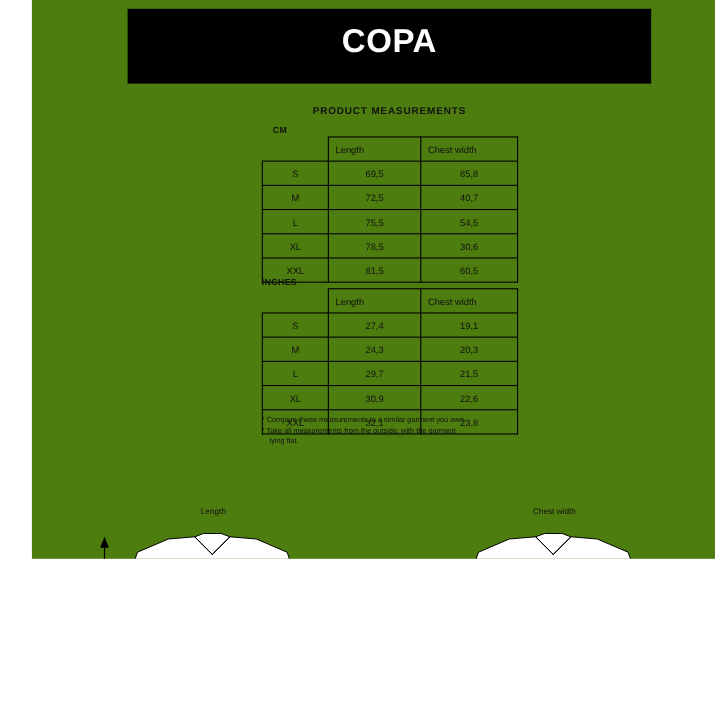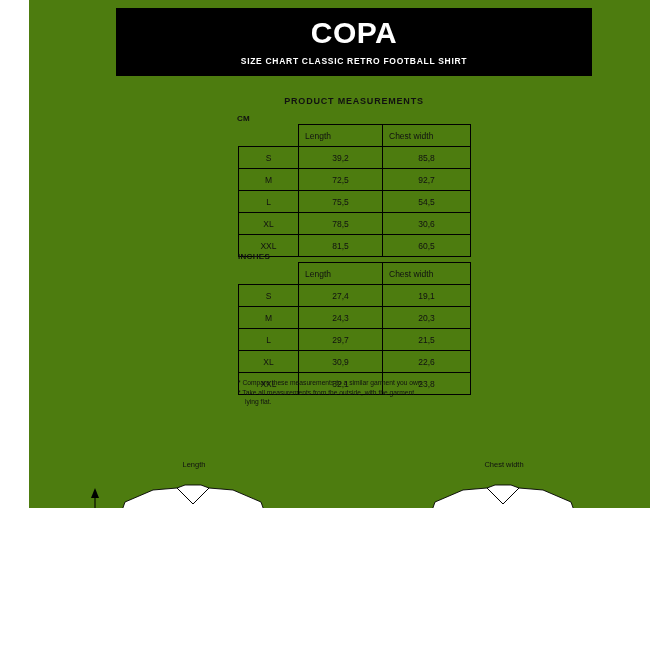--- a/index.html
+++ b/index.html
@@ -63,21 +63,21 @@
   #title-measurements { top: 96px; }
   #title-guide { top: 428px; }
 
   
   .unit-label {
     position: absolute;
     font-size: 8px;
     font-weight: bold;
     letter-spacing: 0.3px;
   }
-  #unit-cm { left: 208px; top: 114px; }
+  #unit-cm { left: 219px; top: 114px; }
   #unit-inches { left: 209px; top: 252px; }
 
   table.size-table {
     position: absolute;
     border-collapse: collapse;
     font-size: 8.5px;
     table-layout: fixed;
   }
   #table-cm { left: 209px; top: 124px; }
   #table-inches { left: 209px; top: 262px; }
@@ -156,21 +156,20 @@
     line-height: 1.5;
   }
 </style>
 </head>
 <body>
 
 <div class="page">
 
   <div class="header">
     <div class="brand">COPA</div>
-    <div class="header-sub">SIZE CHART CLASSIC RETRO FOOTBALL SHIRT</div>
   </div>
 
   <div class="section-title" id="title-measurements">PRODUCT MEASUREMENTS</div>
 
   <div class="unit-label" id="unit-cm">CM</div>
   <table class="size-table" id="table-cm">
     <colgroup>
         <col class="c0">
         <col class="c1">
         <col class="c2">
@@ -178,27 +177,27 @@
     <thead>
       <tr>
         <td class="corner"></td>
         <td class="head">Length</td>
         <td class="head">Chest width</td>
       </tr>
     </thead>
     <tbody>
       <tr>
         <td>S</td>
-        <td>39,2</td>
+        <td>69,5</td>
         <td>85,8</td>
       </tr>
       <tr>
         <td>M</td>
         <td>72,5</td>
-        <td>92,7</td>
+        <td>40,7</td>
       </tr>
       <tr>
         <td>L</td>
         <td>75,5</td>
         <td>54,5</td>
       </tr>
       <tr>
         <td>XL</td>
         <td>78,5</td>
         <td>30,6</td>

